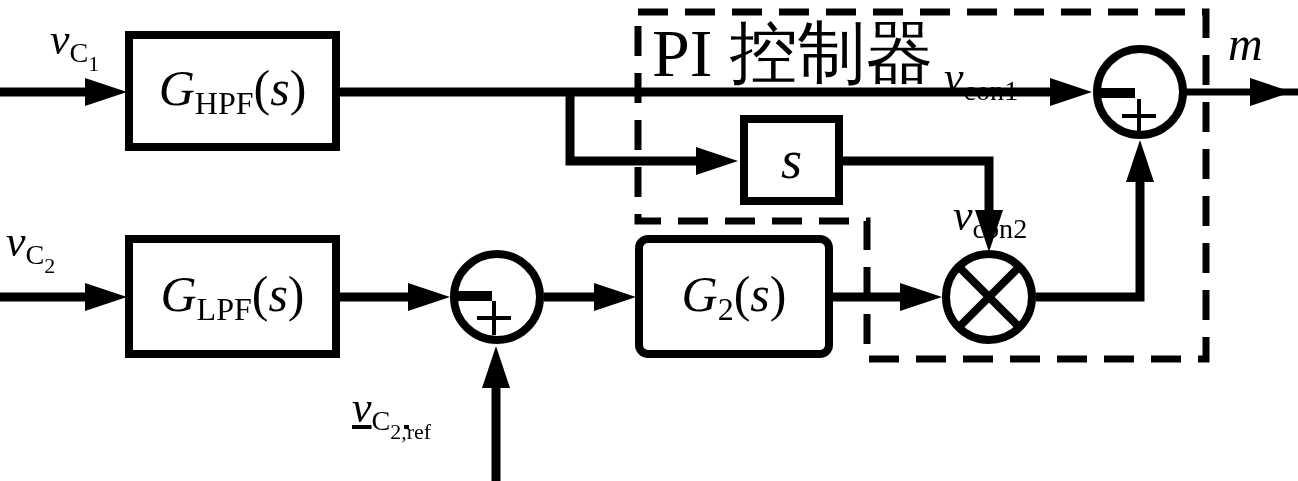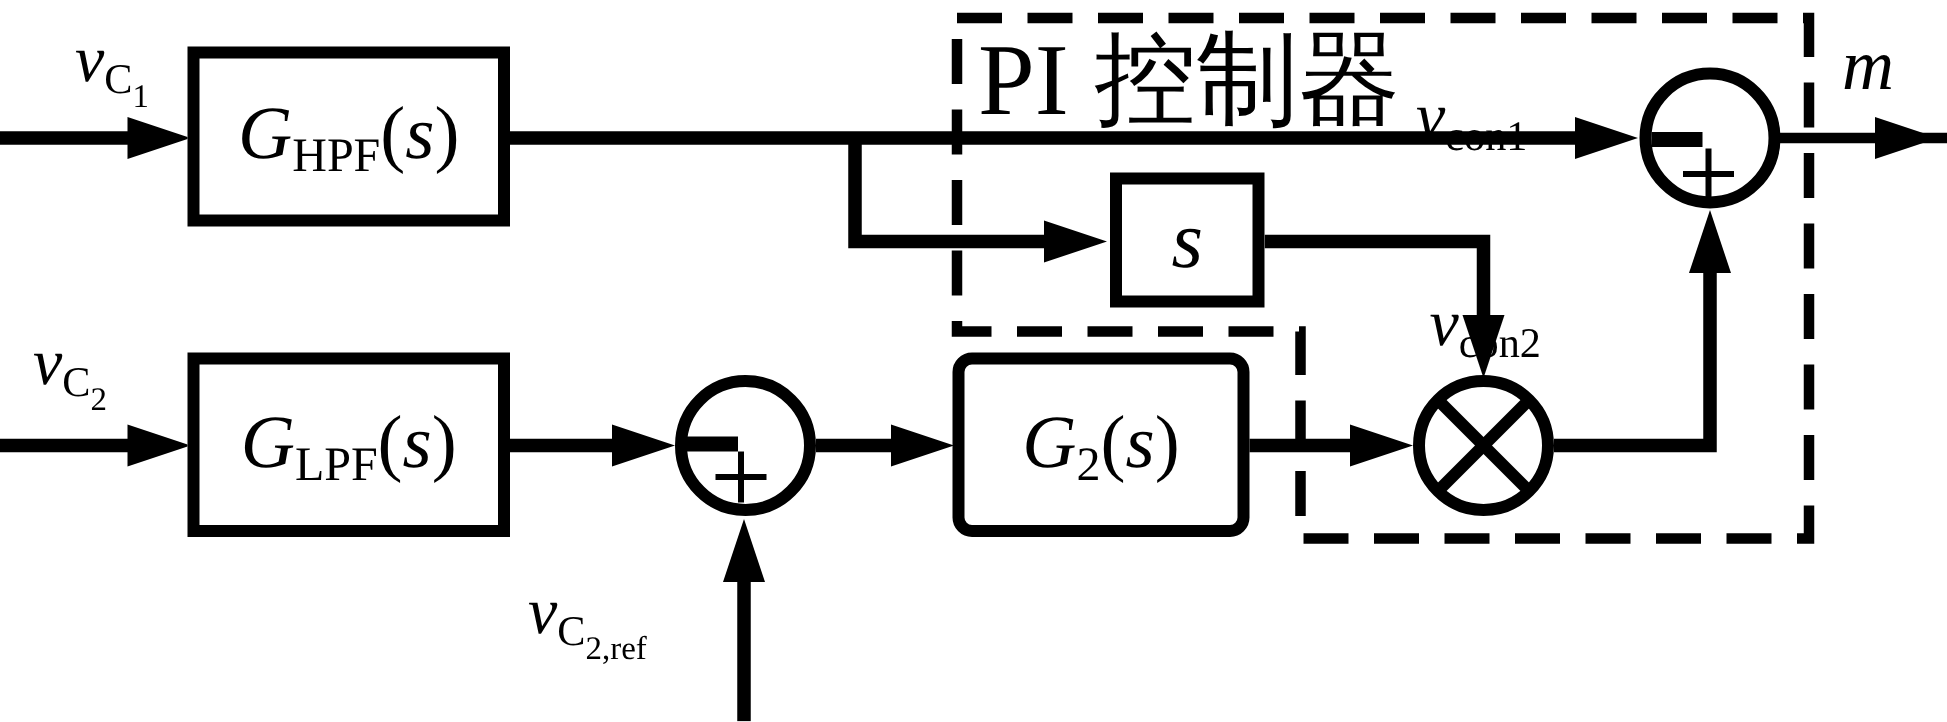--- a/index.html
+++ b/index.html
@@ -35,25 +35,25 @@
   .sub1 { font-size: 0.64em; font-style: normal; vertical-align: -0.28em; letter-spacing: 0; }
   .sub2 { font-size: 0.78em; vertical-align: -0.42em; }
   .sig {
     position: absolute;
     z-index: 3;
     font-size: 44px;
     line-height: 1;
     white-space: nowrap;
   }
   .sig-vc1    { left: 6px;    top: 18px; margin-left: 44px;  }
-  .sig-vc2    { left: 6px;    top: 220px; margin-left: 16px; }
+  .sig-vc2    { left: 6px;    top: 220px; }
   .sig-vcon1  { left: 944px;  top: 28px; margin-top: 28px;  }
   .sig-vcon2  { left: 953px; top: 162px; margin-top: 32px; }
   .sig-m      { left: 1228px; top: 20px;  font-size: 48px; }
-  .sig-vc2ref { left: 352px;  top: 386px; }
+  .sig-vc2ref { left: 352px;  top: 386px; text-decoration: underline; }
   .pi-title {
     position: absolute;
     left: 652px;
     top: 16px;
     z-index: 3;
     font-size: 68px;
     line-height: 1.1;
     white-space: nowrap;
   }
 </style>

